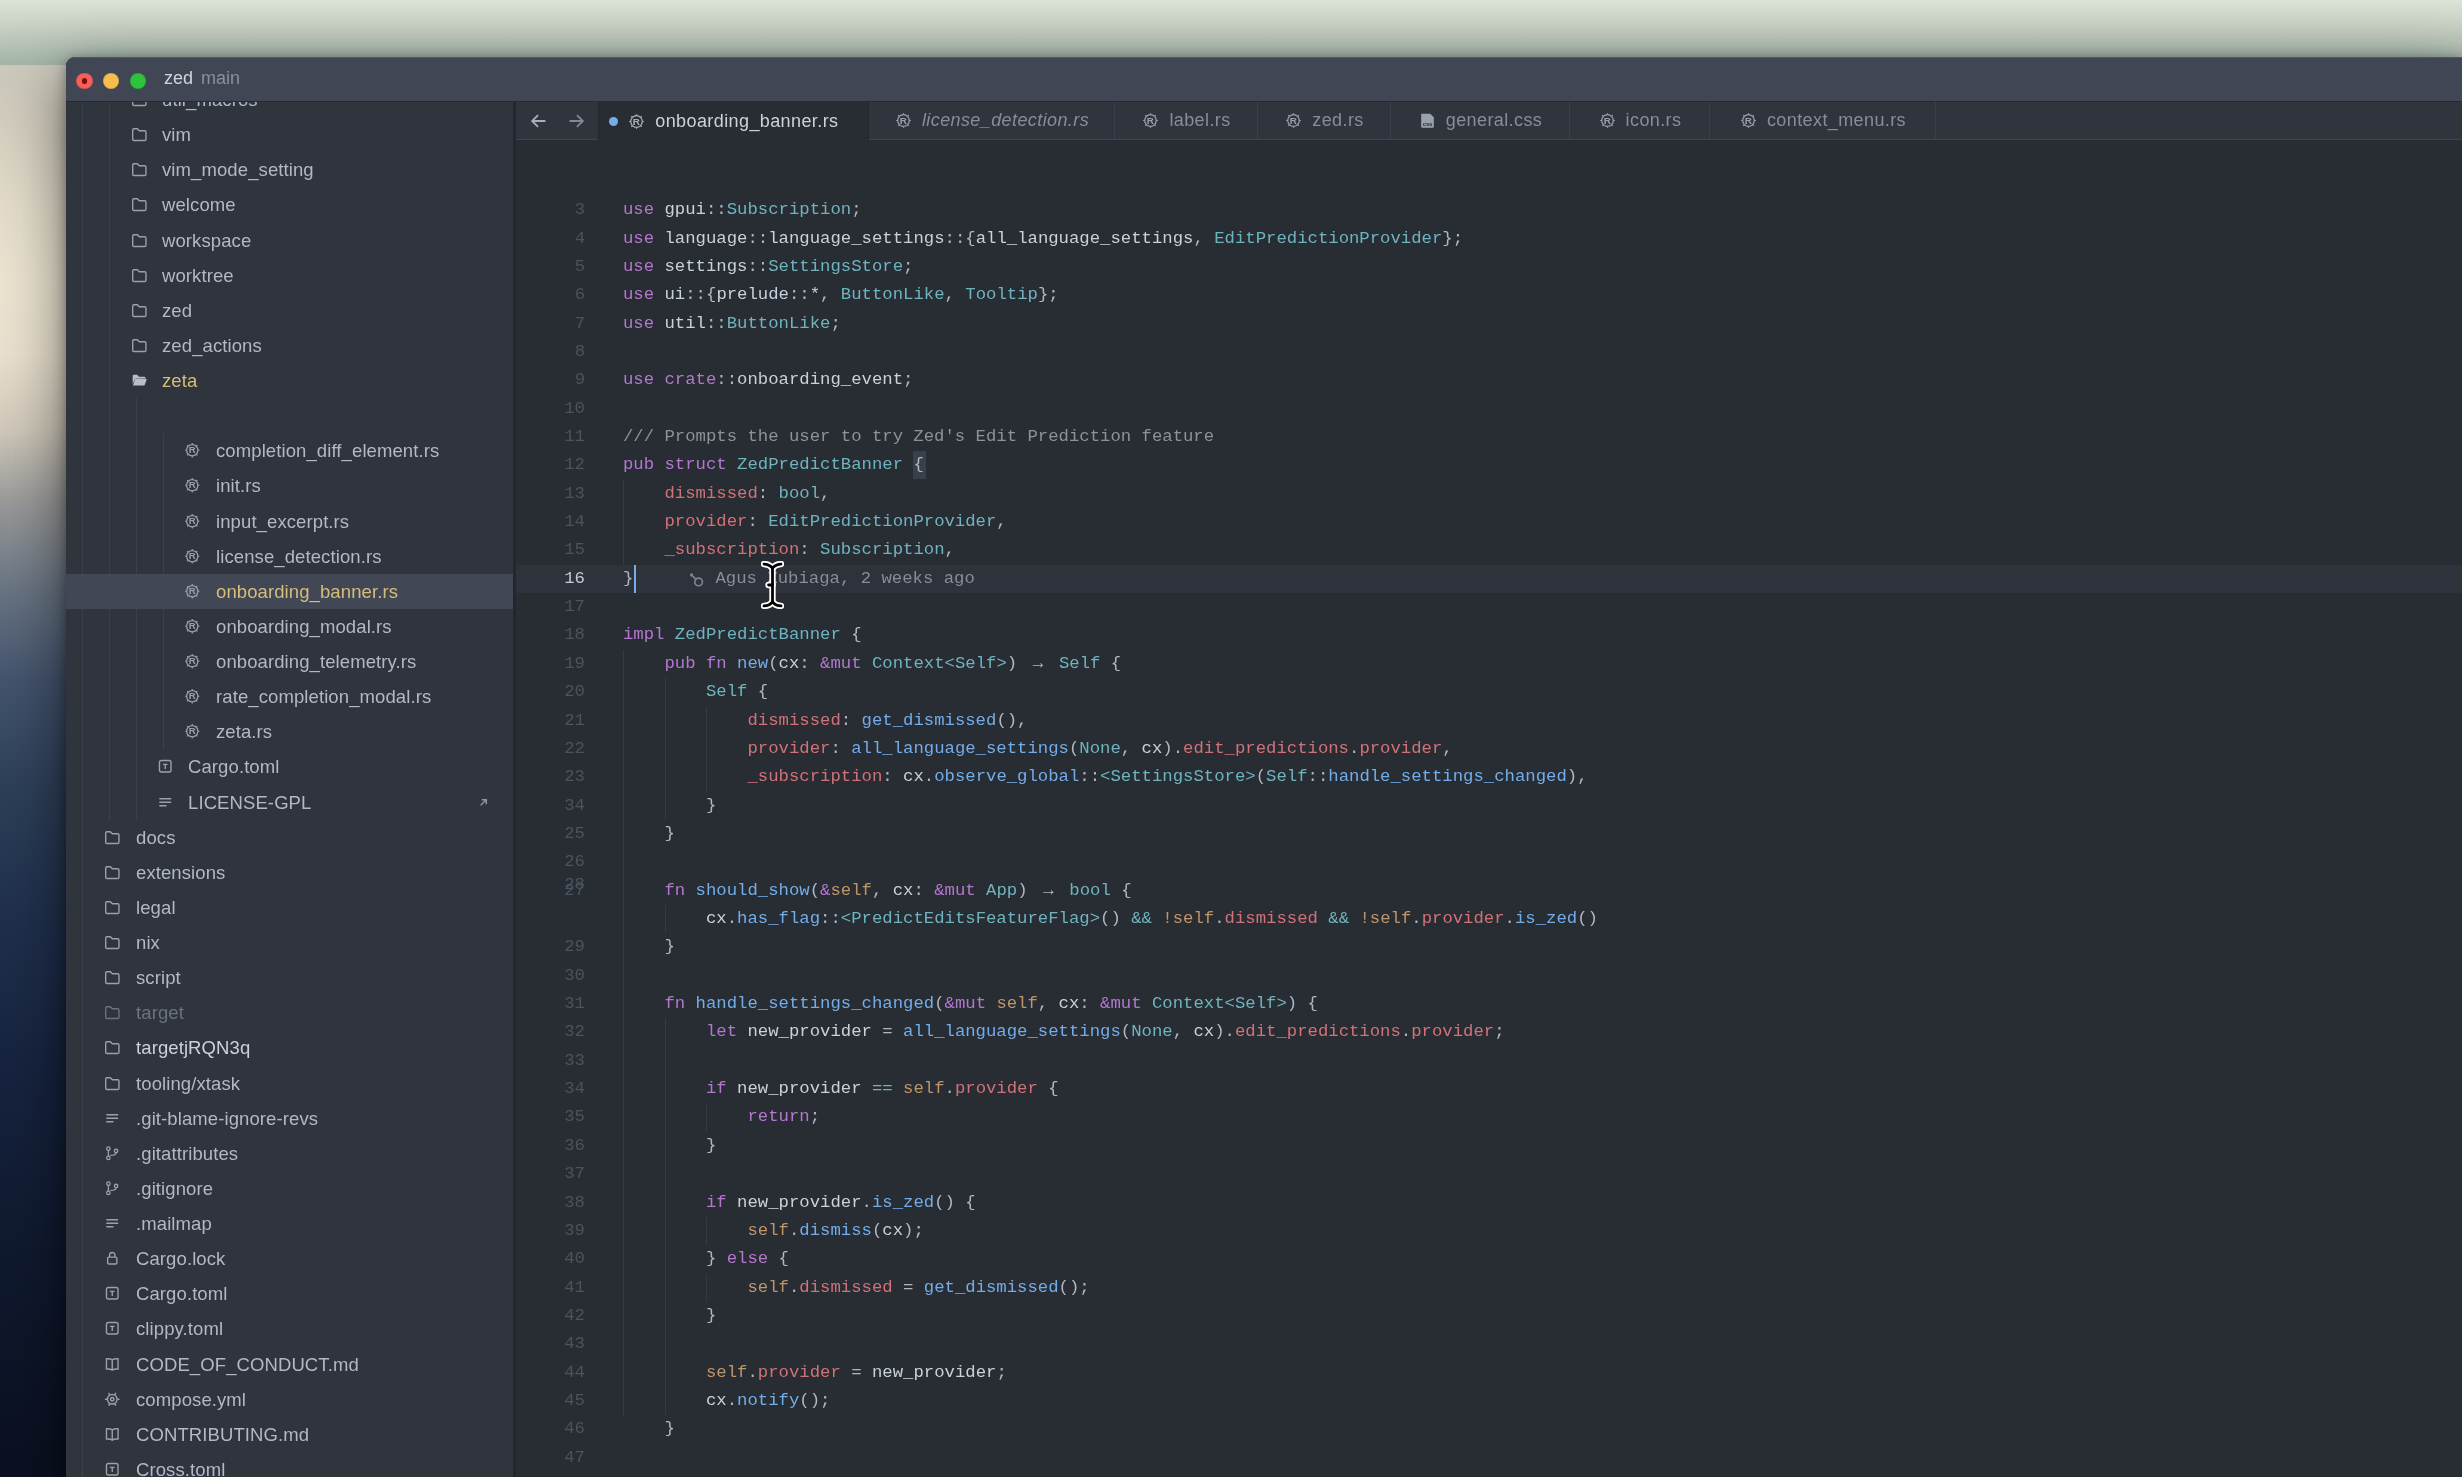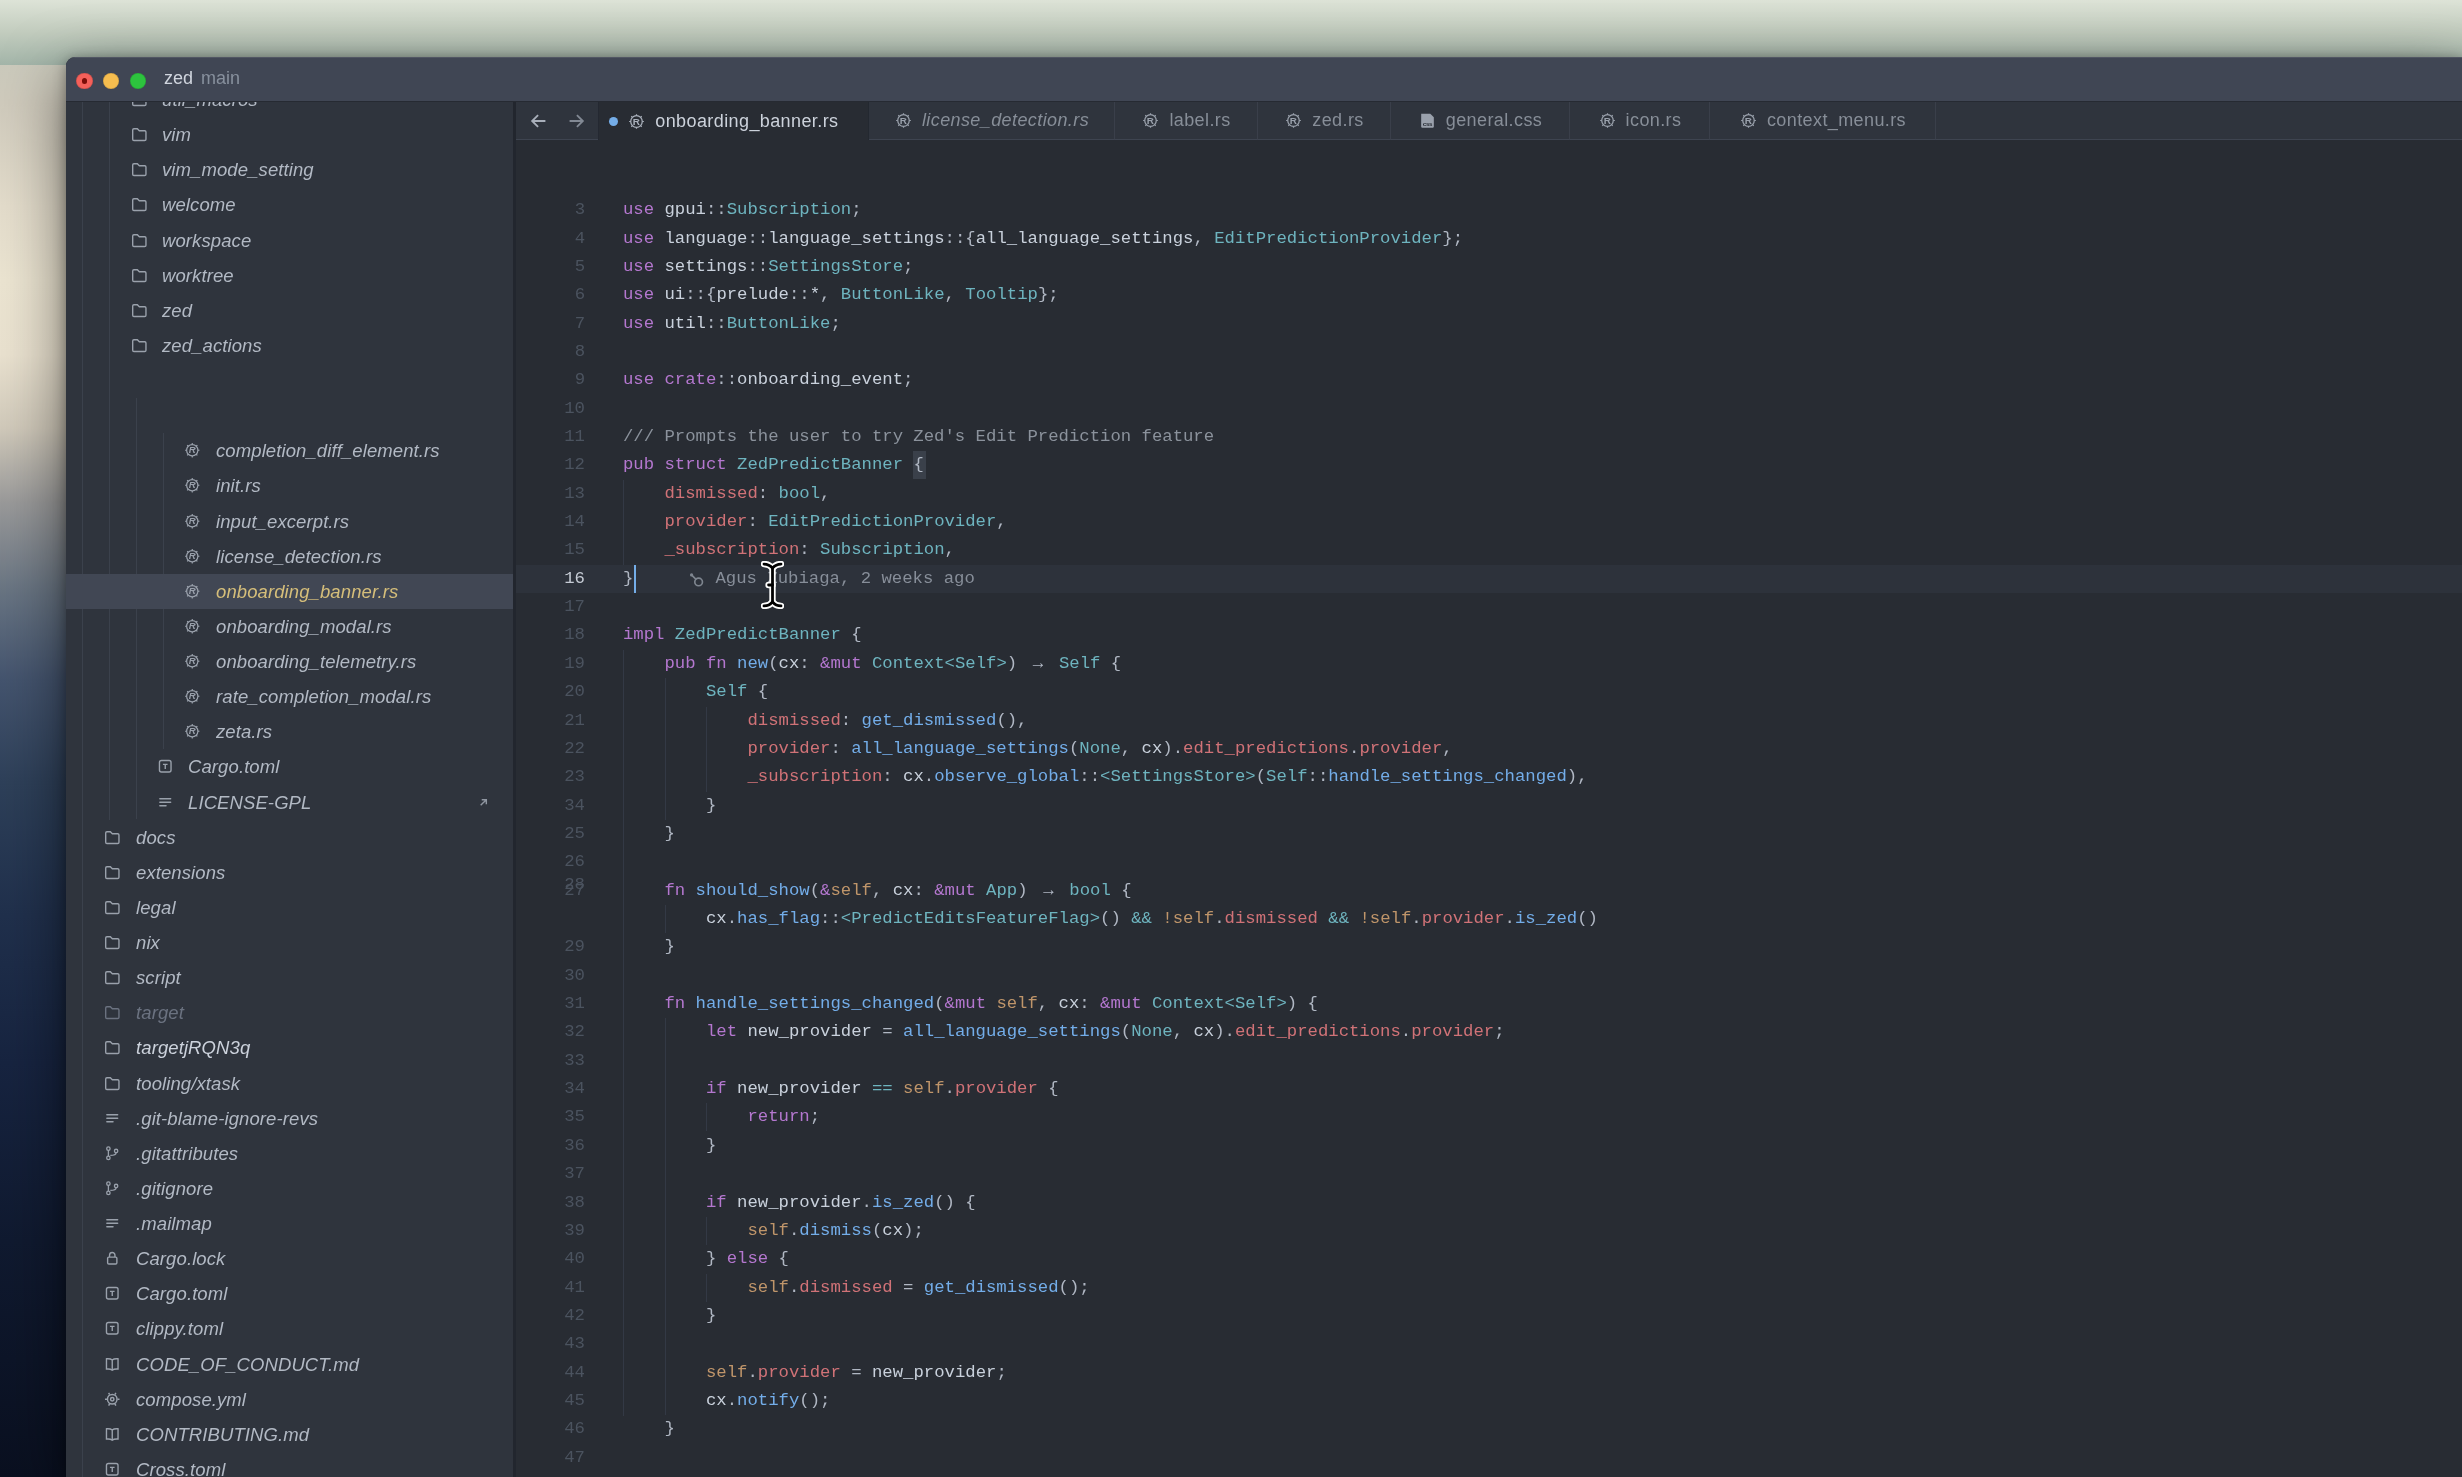--- a/index.html
+++ b/index.html
@@ -8,21 +8,21 @@
 .bgtop { position:absolute; left:0; top:0; width:2462px; height:65px;
   background:linear-gradient(180deg,#dde3d7 0%,#c2ccbe 50%,#a3b5a9 100%); }
 .win { position:absolute; left:66px; top:57px; width:2397px; height:1420px;
   background:#282c33; border-radius:9px 0 0 0; overflow:hidden;
   box-shadow: 0 20.5px 62px rgba(0,0,0,.55), 0 2.7px 12.3px rgba(0,0,0,.35); }
 .titlebar { position:absolute; left:0; top:0; width:100%; height:45px; background:#404654;
   box-shadow: inset 0 1px 0 rgba(255,255,255,.09); border-bottom:1.4px solid #262a32; }
 .tl-b { position:absolute; top:15.7px; width:16.4px; height:16.4px; border-radius:50%; }
 .ttext { position:absolute; top:0; height:45px; line-height:43px; font-size:18px; }
 .sidebar { position:absolute; left:0; top:45px; width:518px; height:1375px;
-  background:#2f343d; overflow:hidden;font-style:italic; }
+  background:#2f343d; overflow:hidden; }
 .srow { position:absolute; left:0; width:100%; height:35px; }
 .srow.sel { background:#414754; }
 .sname { position:absolute; top:0; height:35px; line-height:35px; font-size:18.5px; letter-spacing:0.1px; white-space:pre; }
 .ic { width:18.5px; height:18.5px; display:block; }
 .sgl { position:absolute; width:1.1px; background:#3b414c; }
 .divider { position:absolute; left:447px; top:45px; width:2.7px; height:1375px; background:#22262e; }
 .edcol { position:absolute; left:450px; top:45px; width:1947px; height:1375px; background:#282c33; }
 .tabbar { position:absolute; left:0; top:0; width:100%; height:38px; background:#2f343d; display:flex; }
 .nav { width:82px; height:100%; border-bottom:1px solid #3e4450; display:flex; align-items:center; justify-content:center; gap:15px; }
 .tab { height:100%; display:flex; align-items:center; justify-content:center; border-right:1px solid #3a3f4a; border-bottom:1px solid #3e4450; font-size:18px; letter-spacing:0.4px; color:#878e98; }
@@ -125,20 +125,29 @@
         </div>
         <div class="sname" style="left:96px;color:#b2b9c4">zed</div>
       </div>
       <div class="srow" style="top:226px">
         <div style="position:absolute;left:64px;top:8.2px">
           <svg class="ic" viewBox="0 0 24 24" fill="none" stroke="#9aa1ac" stroke-width="1.8">
             <path d="M3.5 18.5v-12a1.6 1.6 0 0 1 1.6-1.6h4.4l2.6 2.6h7a1.6 1.6 0 0 1 1.6 1.6v9.4a1.6 1.6 0 0 1-1.6 1.6H5.1a1.6 1.6 0 0 1-1.6-1.6z"></path>
           </svg>
         </div>
         <div class="sname" style="left:96px;color:#b2b9c4">zed_actions</div>
+      </div>
+      <div class="srow" style="top:261px">
+        <div style="position:absolute;left:64px;top:8.2px">
+          <svg class="ic" viewBox="0 0 24 24">
+            <path d="M3.5 17V6.4a1.5 1.5 0 0 1 1.5-1.5h4.2l2.4 2.4h6.9a1.5 1.5 0 0 1 1.5 1.5v.9H8.4a2.2 2.2 0 0 0-2.05 1.4z" fill="#b9bfc9"></path>
+            <path d="M3.7 18.9 6.5 11.3a1.7 1.7 0 0 1 1.6-1.1h12.4a1 1 0 0 1 .94 1.35l-2.25 6.2a1.7 1.7 0 0 1-1.6 1.1H4.55a.9.9 0 0 1-.85-.95z" fill="#b9bfc9"></path>
+          </svg>
+        </div>
+        <div class="sname" style="left:96px;color:#d5be7a">zeta</div>
       </div>
       <div class="srow" style="top:331px">
         <div style="position:absolute;left:117px;top:8.2px">
           <svg class="ic" viewBox="0 0 24 24" fill="none" stroke="#9aa1ac" stroke-width="1.6">
             <circle cx="12" cy="12" r="7.3"></circle>
             <g stroke-width="1.5">
               <line x1="21.30" y1="12.00" x2="19.30" y2="12.00"></line>
               <line x1="18.58" y1="18.58" x2="17.16" y2="17.16"></line>
               <line x1="12.00" y1="21.30" x2="12.00" y2="19.30"></line>
               <line x1="5.42" y1="18.58" x2="6.84" y2="17.16"></line>

